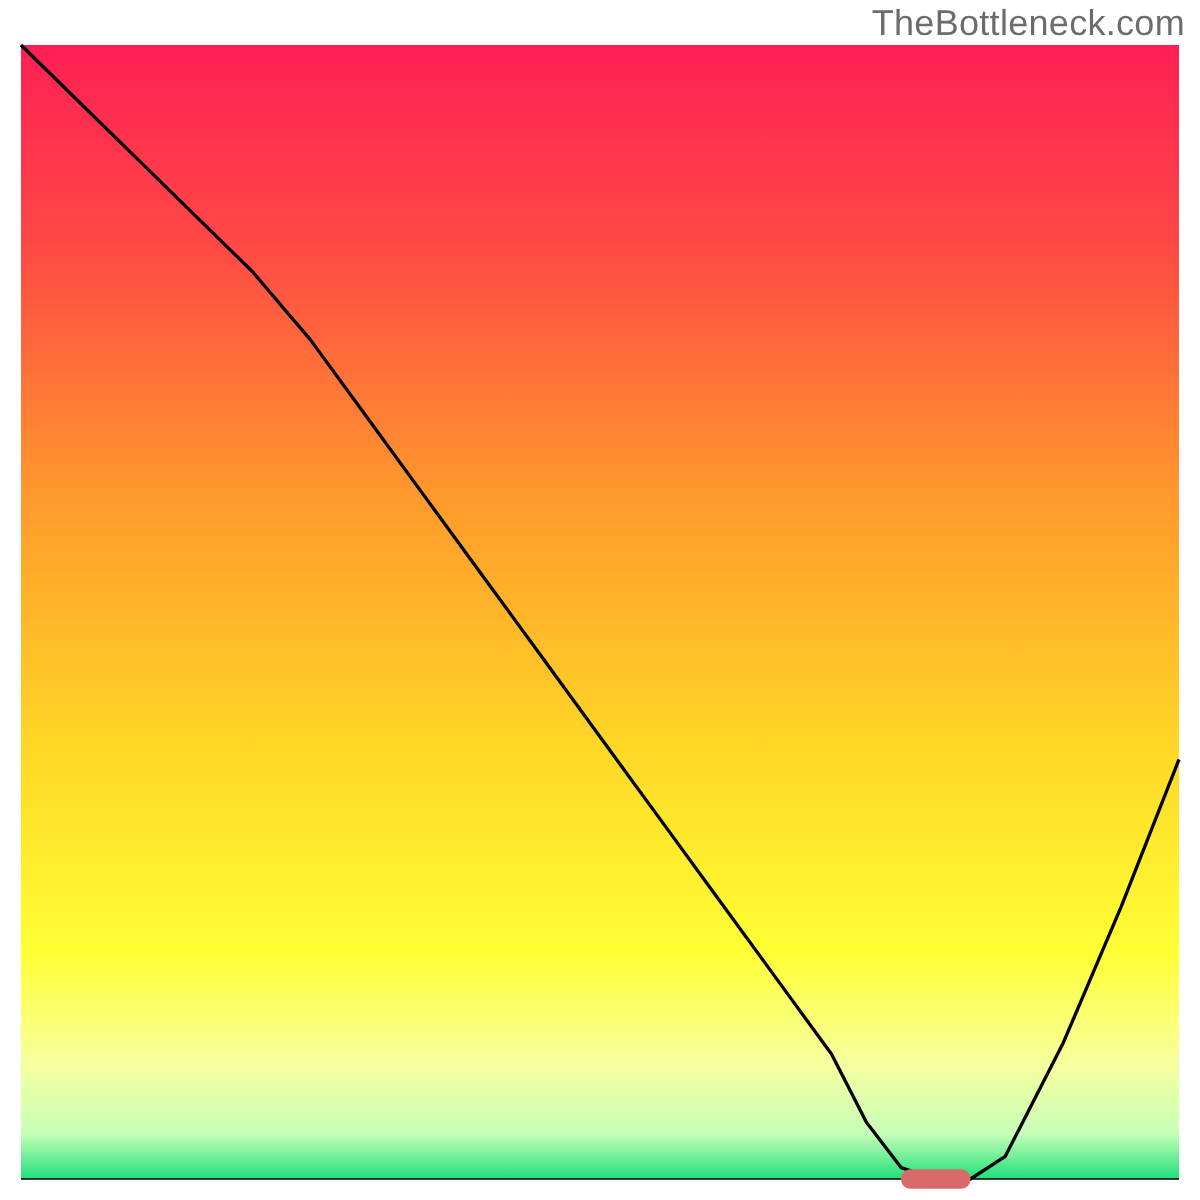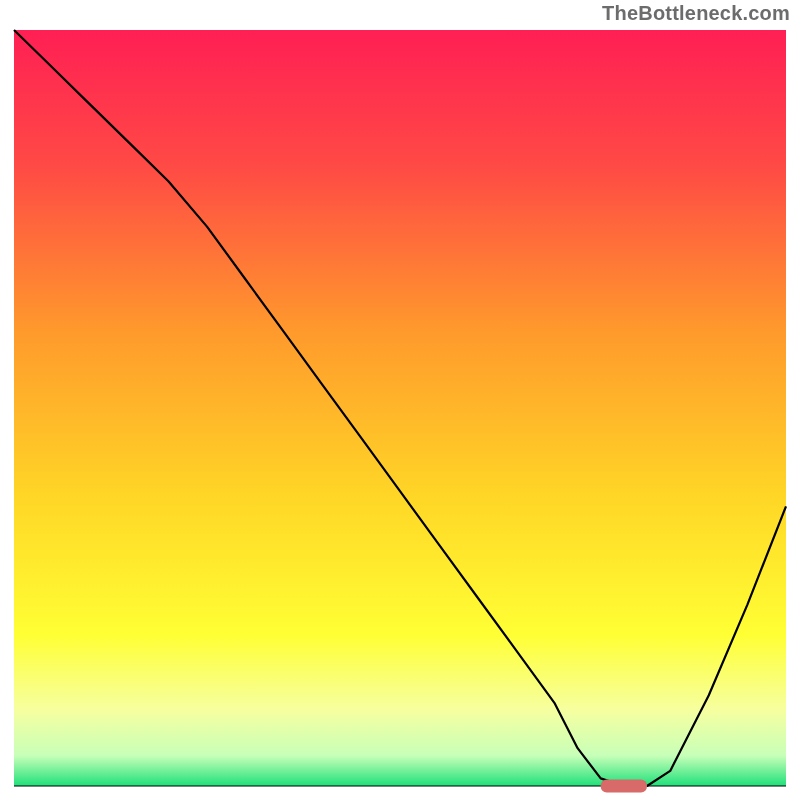--- a/index.html
+++ b/index.html
@@ -13,22 +13,22 @@
   }
   .stage {
     position: relative;
     width: 800px;
     height: 800px;
   }
   .watermark {
     position: absolute;
     top: 2px;
     right: 10px;
-    font-size: 20px;
-    font-weight: 700;
+    font-size: 24px;
+    font-weight: 400;
     color: #6c6c6c;
     letter-spacing: 0.2px;
   }
   svg {
     position: absolute;
     inset: 0;
   }
   .curve {
     fill: none;
     stroke: #000000;

